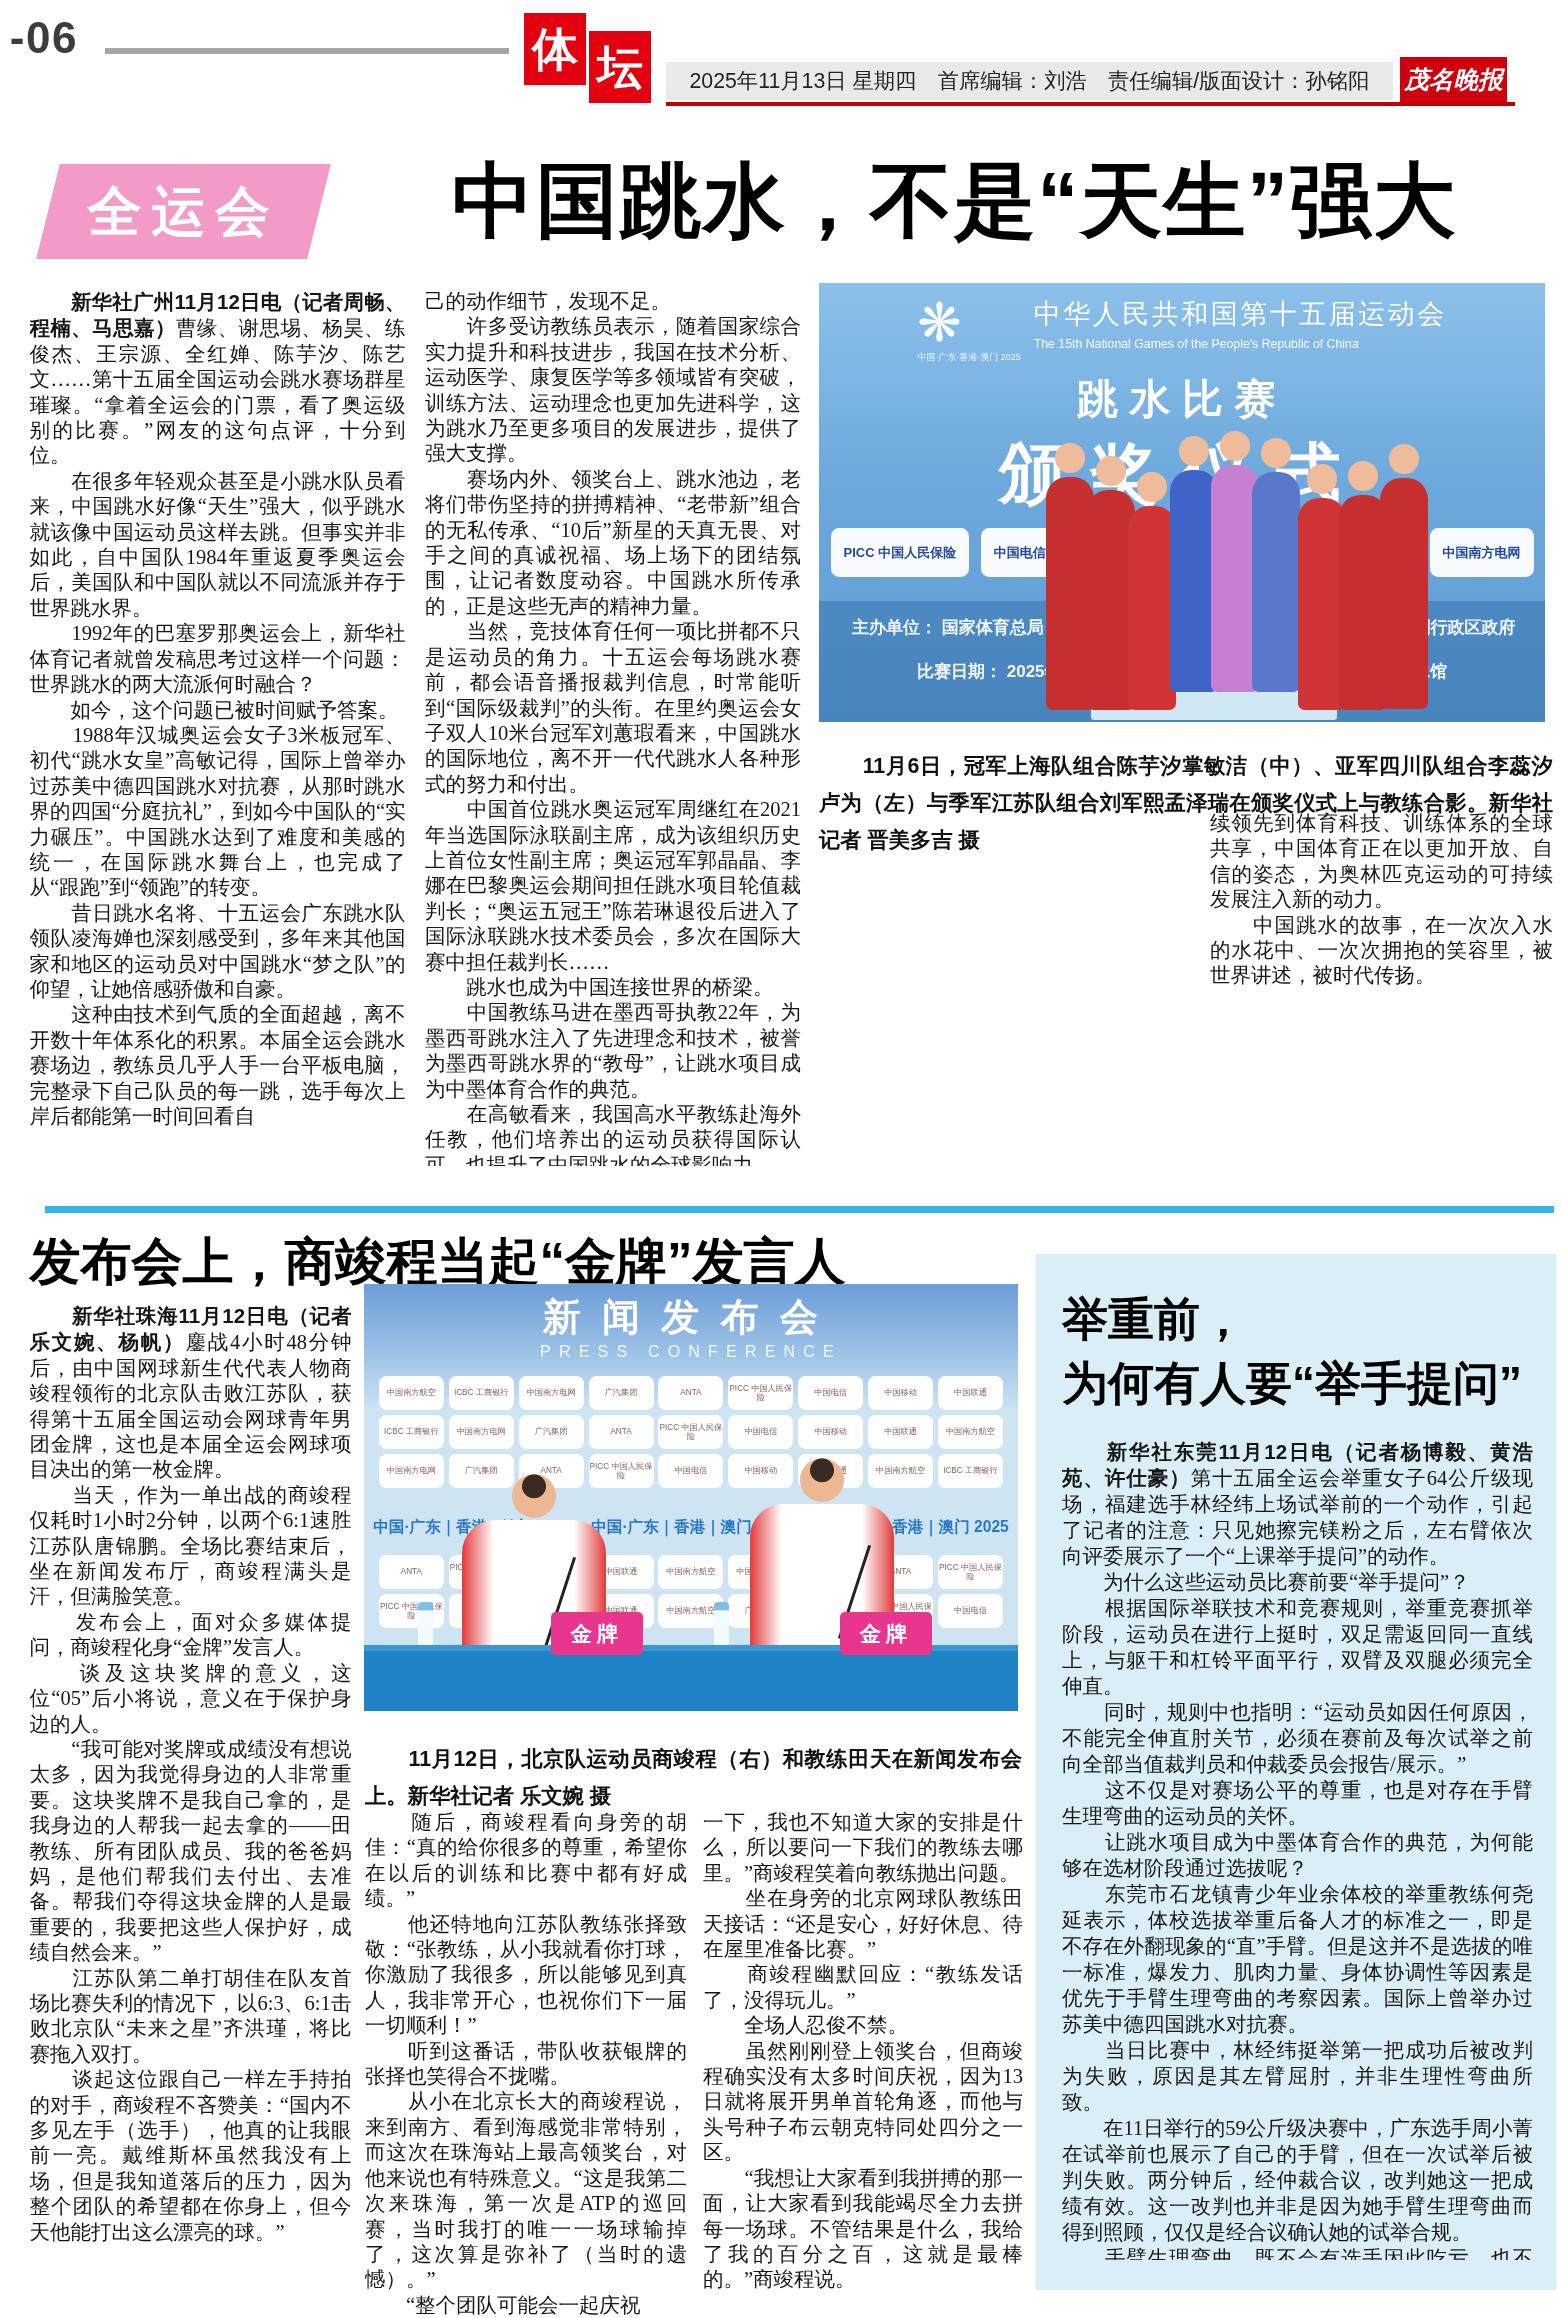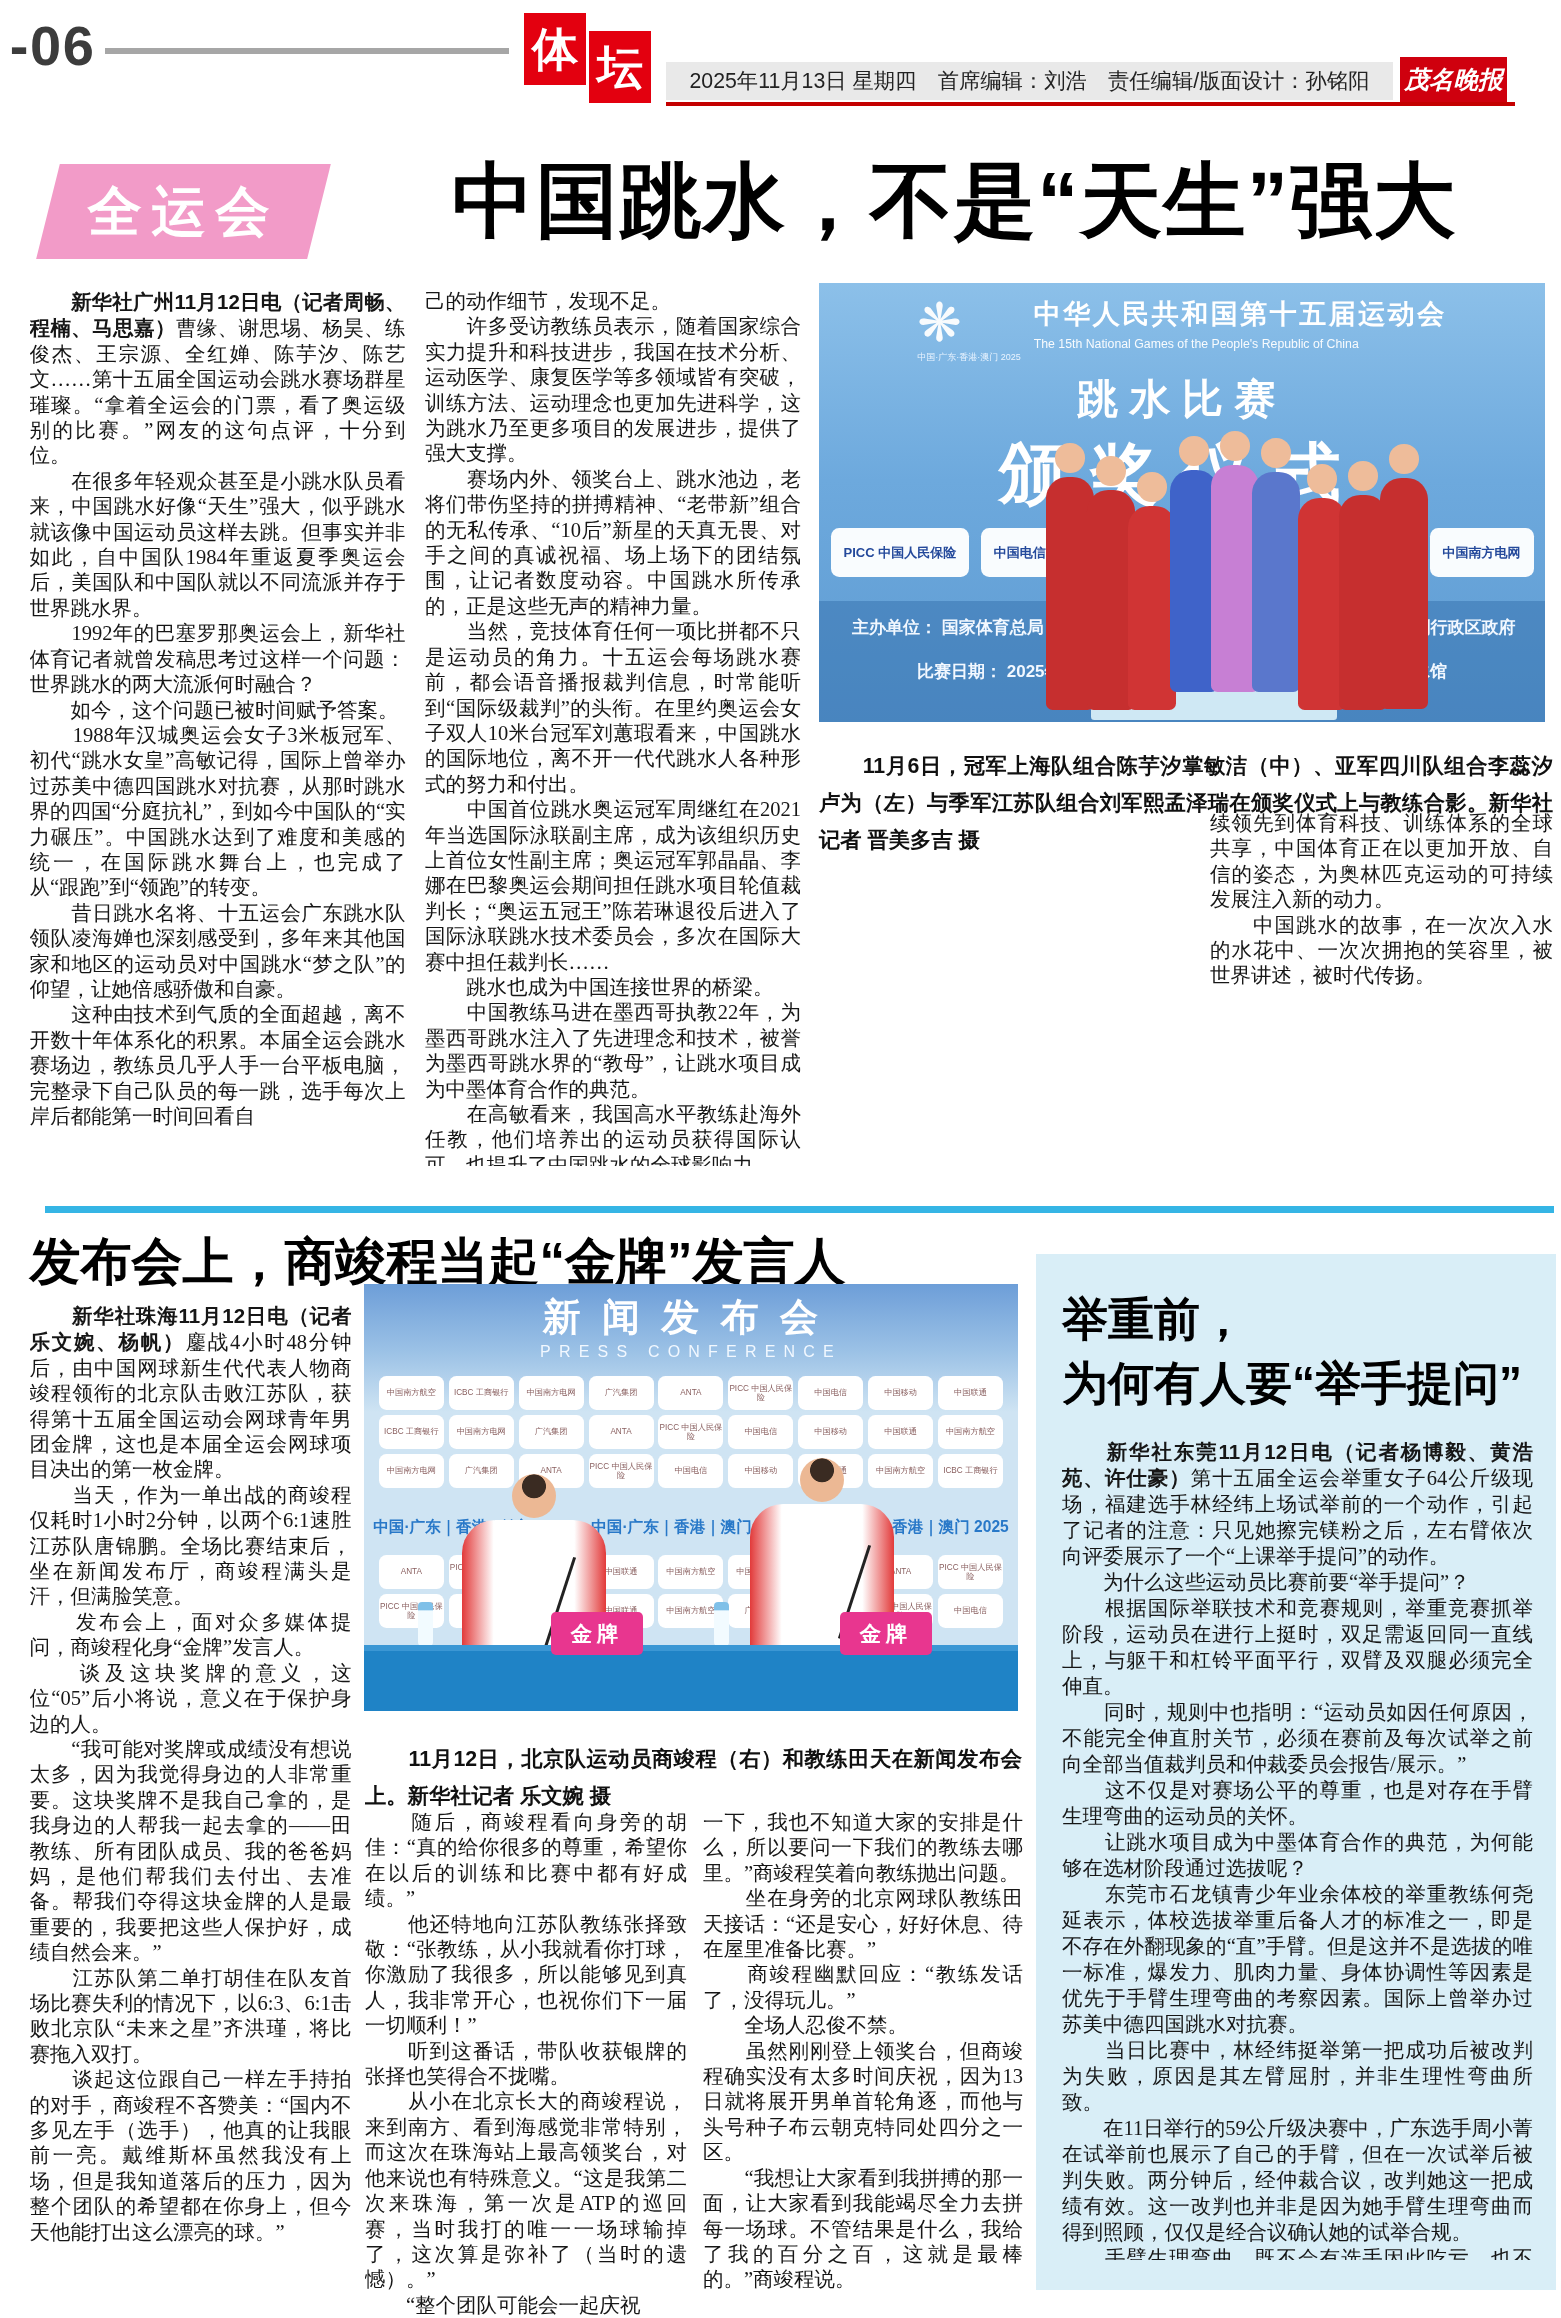--- a/index.html
+++ b/index.html
@@ -1,20 +1,20 @@
 <!DOCTYPE html>
 <html style="font-size:13px"><head>
 <meta charset="utf-8">
 <style>
   html,body{margin:0;padding:0;background:#fff;}
   .page{position:relative;width:1562px;height:2319px;background:#ffffff;overflow:hidden;
         font-family:"Liberation Sans",sans-serif;}
 
   
-  .pagenum{position:absolute;left:9.8px;top:13px;font-weight:700;font-size:56px;color:#3c3c3c;letter-spacing:1.6px;}
+  .pagenum{position:absolute;left:9.8px;top:13px;font-weight:700;font-size:44px;color:#3c3c3c;letter-spacing:1.6px;}
   .h-rule{position:absolute;left:105px;top:48px;width:404px;height:5.7px;background:#a6a6a6;}
   .secbox{position:absolute;width:62px;height:72px;background:#e3000f;color:#fff;text-align:center;
           font-weight:700;font-size:46px;line-height:72px;font-family:"Liberation Sans",sans-serif;}
   .secbox.one{left:524px;top:13px;}
   .secbox.two{left:589px;top:31px;}
   .datebar{position:absolute;left:666px;top:62px;width:727px;height:38px;background:#e9e9e9;
            color:#222;font-size:21.3px;line-height:38px;text-align:center;}
   .masthead{position:absolute;left:1400px;top:57px;width:107px;height:46px;background:#cf000e;color:#fff;
             font-family:"Liberation Serif",serif;font-style:italic;font-weight:700;font-size:24.6px;line-height:46px;text-align:center;}
   .red-rule{position:absolute;left:666px;top:102px;width:849px;height:4.1px;background:#c40000;}
@@ -40,21 +40,21 @@
   .cap1{left:819px;top:727px;width:734px;}
   .cap2{left:365px;top:1720px;width:657px;}
 
   
   .photo1{position:absolute;left:819px;top:283px;width:726px;height:439px;overflow:hidden;
           background:linear-gradient(180deg,#8cc0e9 0%,#6da9dd 45%,#5e9bd2 100%);}
   .p1-head{position:absolute;left:0;top:13px;width:100%;display:flex;justify-content:center;align-items:flex-start;gap:13px;color:#fff;}
   .emblem{font-size:53px;line-height:53px;color:#ffffff;opacity:.95;}
   .emblem-txt{font-size:9px;color:#eaf4ff;text-align:center;margin-top:1.6px;}
   .p1-title{text-align:left;}
-  .p1-title .cn{font-weight:700;font-size:27px;letter-spacing:2.5px;}
+  .p1-title .cn{font-weight:400;font-size:27px;letter-spacing:2.5px;}
   .p1-title .en{font-size:12.3px;margin-top:4.9px;opacity:.95;}
   .p1-event{position:absolute;left:0;top:89px;width:100%;text-align:center;color:#fff;font-weight:700;
             font-size:41px;letter-spacing:11.5px;}
   .p1-ceremony{position:absolute;left:0;top:146px;width:100%;text-align:center;color:#fff;font-weight:700;
                font-size:67px;letter-spacing:24.6px;}
   .p1-band{position:absolute;left:0;top:245px;width:100%;height:54px;display:flex;justify-content:space-between;padding:0 11.5px;box-sizing:border-box;}
   .p1-band .grp{display:flex;gap:11.5px;}
   .sp-box{background:rgba(255,255,255,.96);border-radius:8.2px;color:#24499b;font-weight:700;font-size:13px;
           padding:0 13px;height:49px;display:inline-flex;align-items:center;white-space:nowrap;}
   .p1-bottom{position:absolute;left:0;top:318px;width:100%;height:121px;background:rgba(47,106,168,.45);color:#f2f8ff;}

